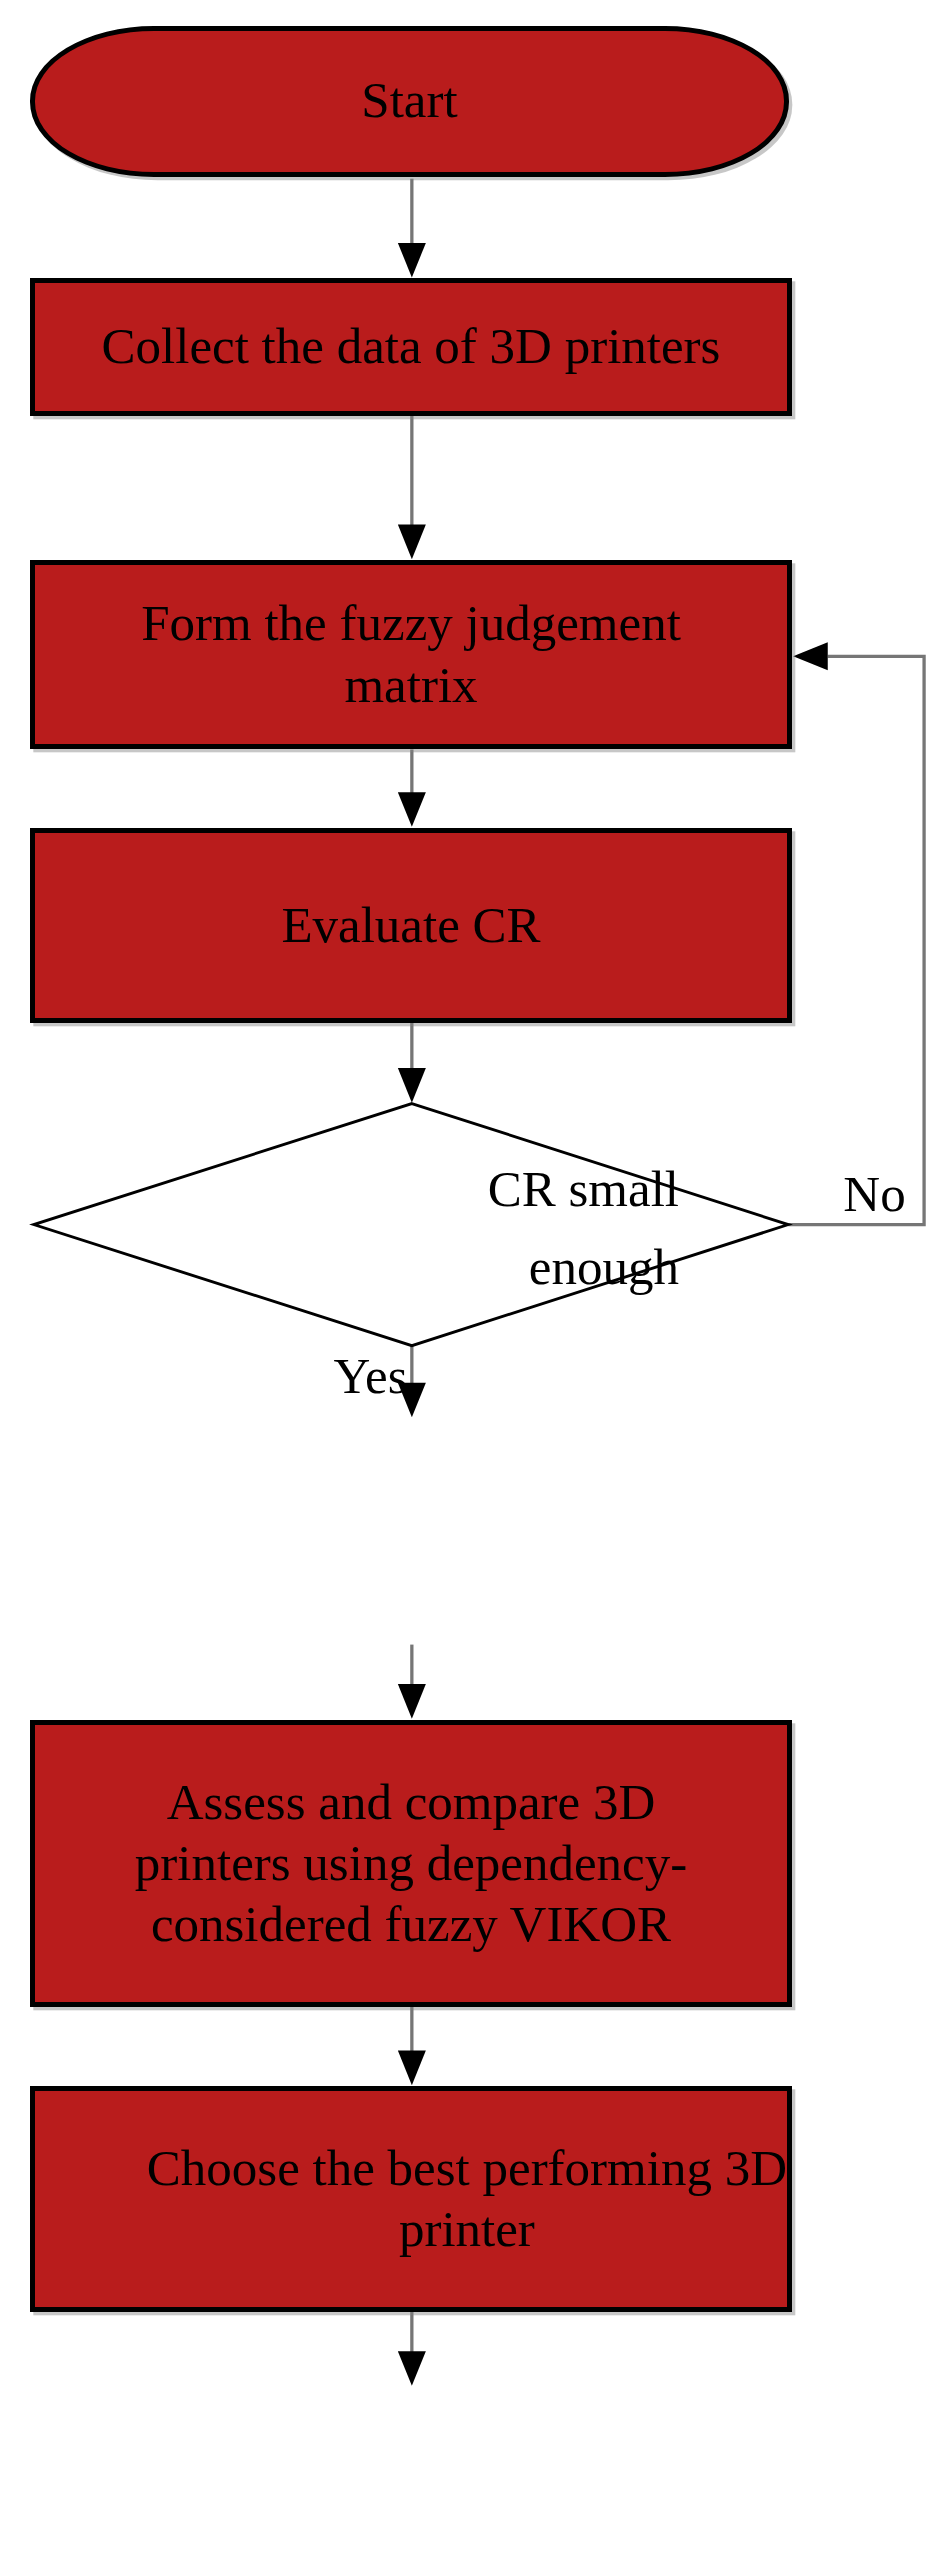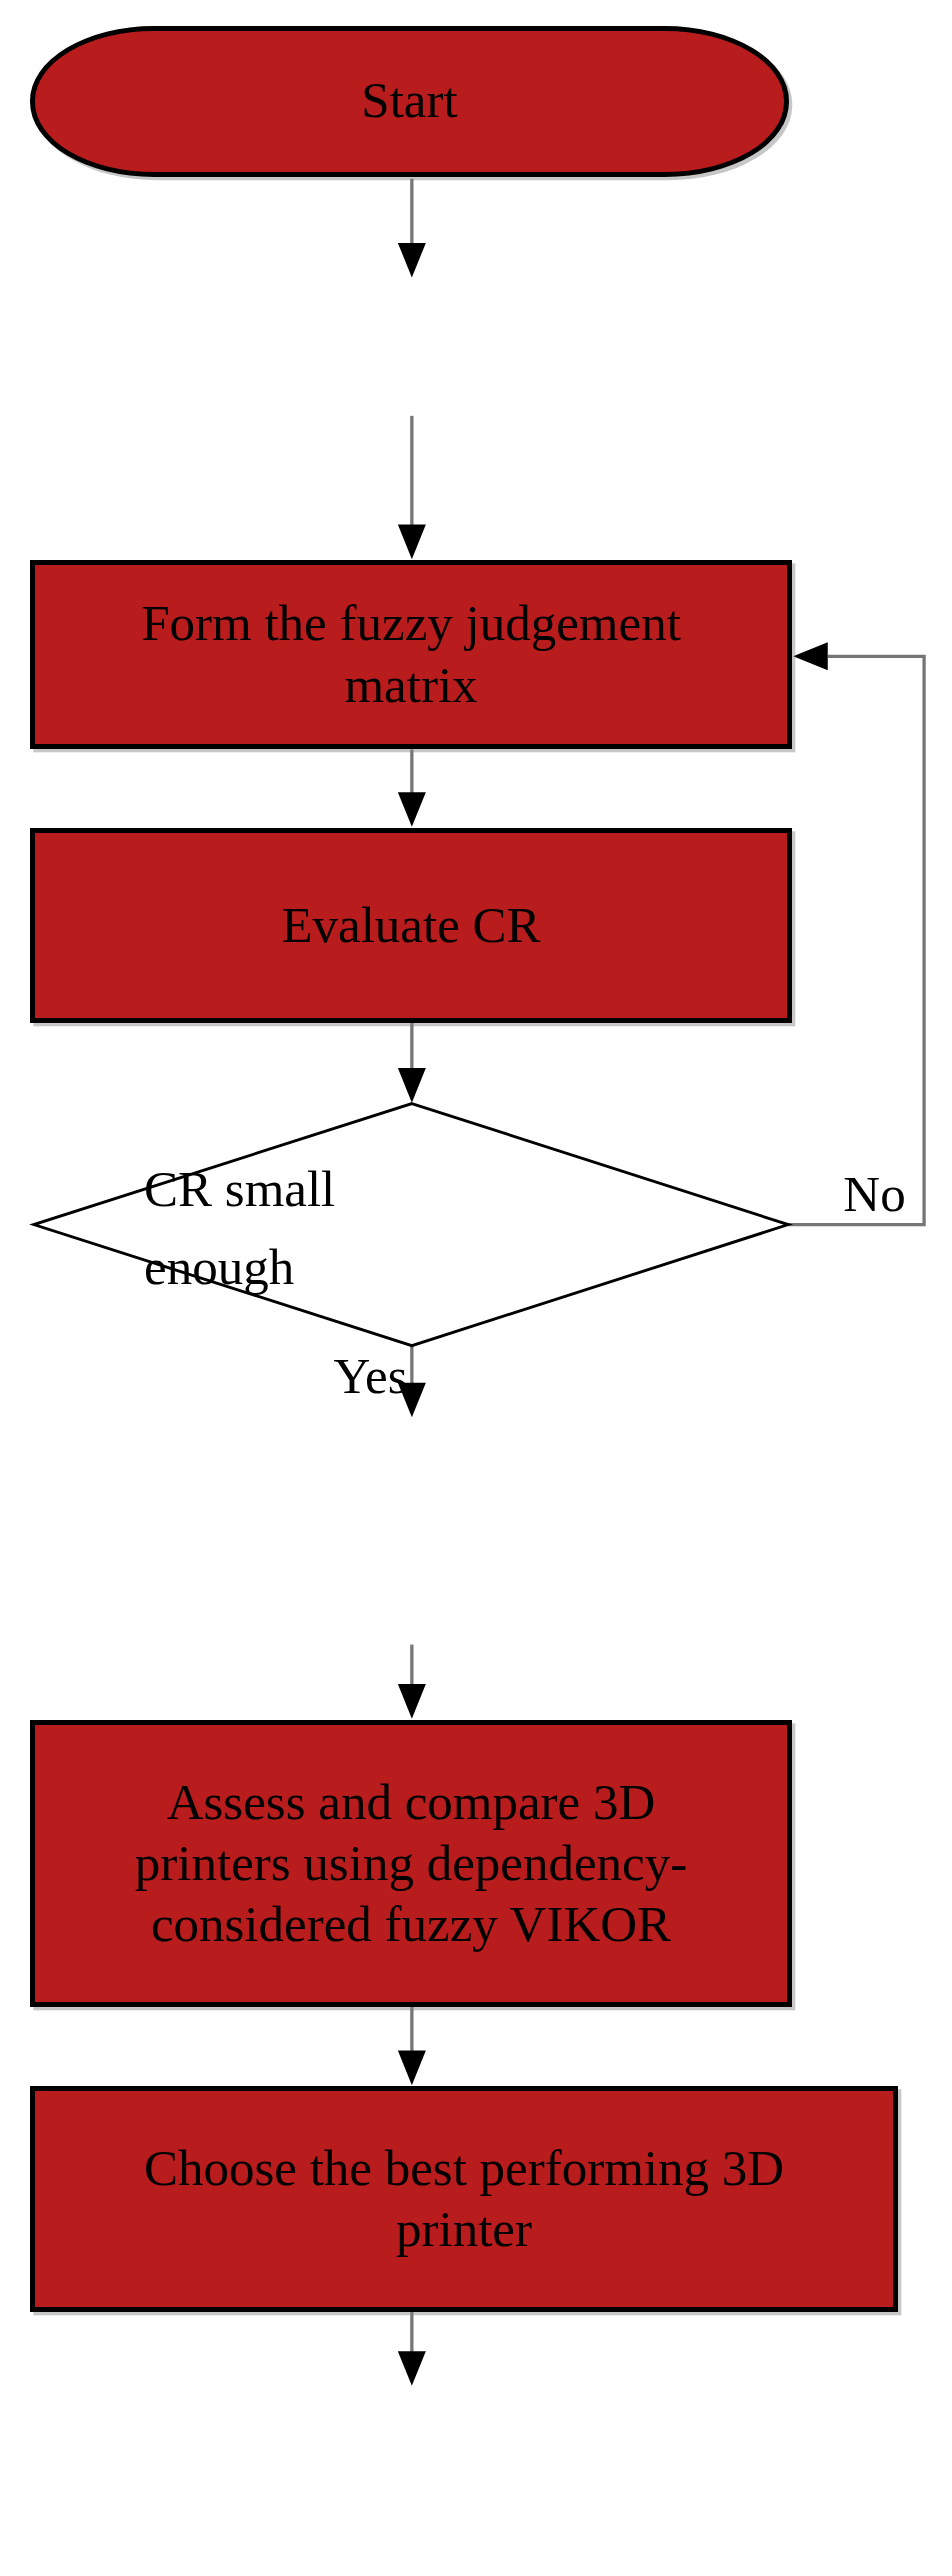--- a/index.html
+++ b/index.html
@@ -11,24 +11,24 @@
         border:5px solid #000;display:flex;align-items:center;justify-content:center;
         text-align:center;font-size:51px;line-height:1.2;white-space:pre-line;
         box-shadow:3.3px 3.3px 0 rgba(130,130,130,0.45);}
   .terminator{border-width:5.8px;}
   .node-start{left:30px;top:25.5px;width:759px;height:151px;border-radius:124px / 75px;}
   .node-collect{left:30px;top:278px;width:762px;height:138px;}
   .node-form{left:30px;top:560px;width:762px;height:189px;}
   .node-evaluate{left:30px;top:828px;width:762px;height:195px;}
   .node-derive{left:30px;top:1418px;width:762px;height:226px;}
   .node-assess{left:30px;top:1720px;width:762px;height:287px;}
-  .node-choose{left:30px;top:2086px;width:868px;height:226px;}
+  .node-choose{left:30px;top:2086px;width:762px;height:226px;justify-content:flex-end;}
   .node-end{left:30px;top:2387px;width:759px;height:178px;border-radius:124px / 89px;}
   .decision-label{position:absolute;z-index:2;left:144px;top:1150px;width:535px;
-        text-align:left;font-size:51px;line-height:78px;white-space:pre-line;}
+        text-align:right;font-size:51px;line-height:78px;white-space:pre-line;}
   .edge-label{position:absolute;z-index:2;font-size:51px;line-height:51px;}
   .edge-label-yes{left:288px;top:1351px;width:165px;text-align:center;}
   .edge-label-no{left:817px;top:1169px;width:115px;text-align:center;}
 </style>
 </head>
 <body>
 
 <div class="canvas">
 
   <svg class="wires" viewBox="0 0 1157 3128" xmlns="http://www.w3.org/2000/svg">
@@ -57,20 +57,23 @@
       <polygon points="483,2855 517,2855 500,2897"></polygon>
     </g>
 
     <polygon points="500,1340 957,1487 500,1634 41,1487" fill="#ffffff" stroke="#000000" stroke-width="3.5"></polygon>
   </svg>
 
   <div class="node terminator node-start">
     <span>Start</span>
   </div>
 
+  <div class="node node-collect">
+    <span>Collect the data of 3D printers</span>
+  </div>
 
   <div class="node node-evaluate">
     <span>Evaluate CR</span>
   </div>
 
   <div class="node node-form">
     <span>Form the fuzzy judgement
 matrix</span>
   </div>
 

